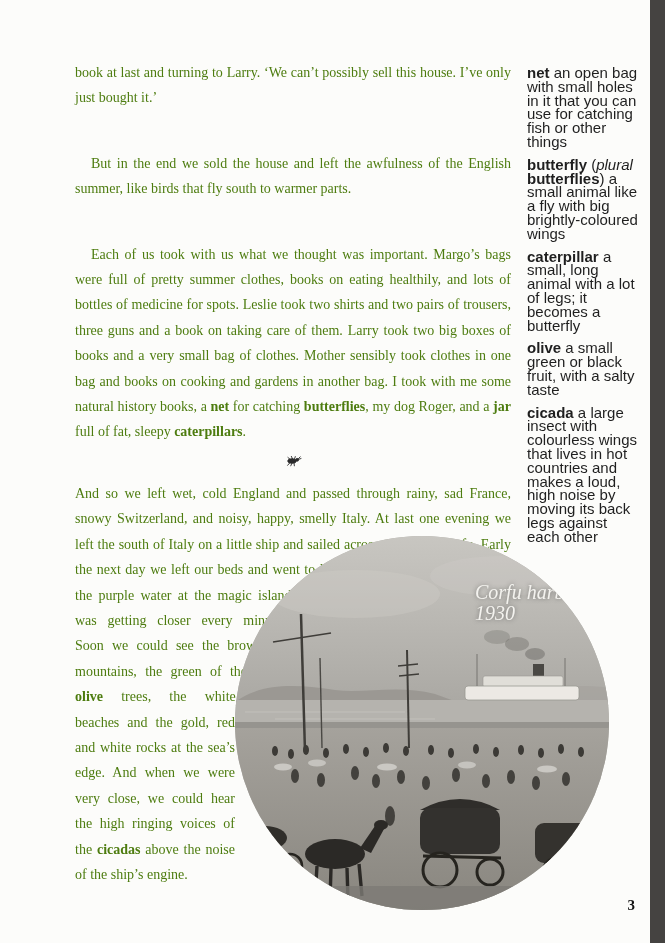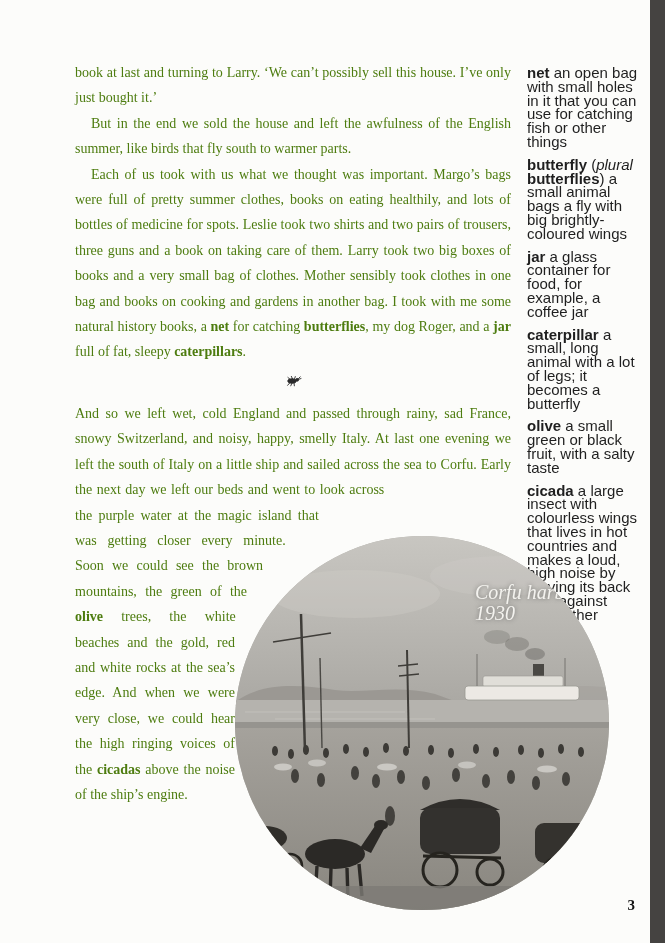--- a/index.html
+++ b/index.html
@@ -16,21 +16,21 @@
   .main-col {
     position: absolute; left: 75px; top: 60px; width: 436px;
   }
   .para {
     margin: 0;
     text-align: justify;
     font-size: 14px;
     line-height: 25.4px;
     color: #4d7c0f;
   }
-  .para.indent { text-indent: 16px; }
+  .para.indent { text-indent: 16px; margin-top: 40px; }
   .b { font-weight: 700; }
   .i { font-style: italic; }
 
   .ornament { text-align: center; height: 18px; margin: 8px 0 6px 0; }
   .ornament svg { display: inline-block; }
 
   .wrap-block { margin-top: 10px; }
   .photo-float {
     float: right;
     width: 276px; height: 500px;
@@ -104,22 +104,21 @@
     </div>
 
     <div class="wrap-block">
       <div class="photo-float"></div>
       <p class="para"><span>And so we left wet, cold England and passed through rainy, sad France, snowy Switzerland, and noisy, happy, smelly Italy. At last one evening we left the south of Italy on a little ship and sailed across the sea to Corfu. Early the next day we left our beds and went to look across the purple water at the magic island that was getting closer every minute. Soon we could see the brown mountains, the green of the </span><span class="b">olive</span><span> trees, the white beaches and the gold, red and white rocks at the sea’s edge. And when we were very close, we could hear the high ringing voices of the </span><span class="b">cicadas</span><span> above the noise of the ship’s engine.</span></p>
     </div>
   </div>
 
   <aside class="sidebar">
     <div class="gloss"><span class="b">net</span><span> an open bag with small holes in it that you can use for catching fish or other things</span></div>
-    <div class="gloss"><span class="b">butterfly</span><span> (</span><span class="i">plural</span><span> </span><span class="b">butterflies</span><span>) a small animal bags a fly with big brightly-coloured wings</span></div>
-    <div class="gloss"><span class="b">jar</span><span> a glass container for food, for example, a coffee jar</span></div>
+    <div class="gloss"><span class="b">butterfly</span><span> (</span><span class="i">plural</span><span> </span><span class="b">butterflies</span><span>) a small animal like a fly with big brightly-coloured wings</span></div>
     <div class="gloss"><span class="b">caterpillar</span><span> a small, long animal with a lot of legs; it becomes a butterfly</span></div>
     <div class="gloss"><span class="b">olive</span><span> a small green or black fruit, with a salty taste</span></div>
     <div class="gloss"><span class="b">cicada</span><span> a large insect with colourless wings that lives in hot countries and makes a loud, high noise by moving its back legs against each other</span></div>
   </aside>
 
   <div class="photo">
     <svg width="374" height="374" viewBox="0 0 374 374" aria-hidden="true">
       <defs>
         <linearGradient id="sky" x1="0" y1="0" x2="0" y2="1">
           <stop offset="0" stop-color="#c8c6c1"></stop>

